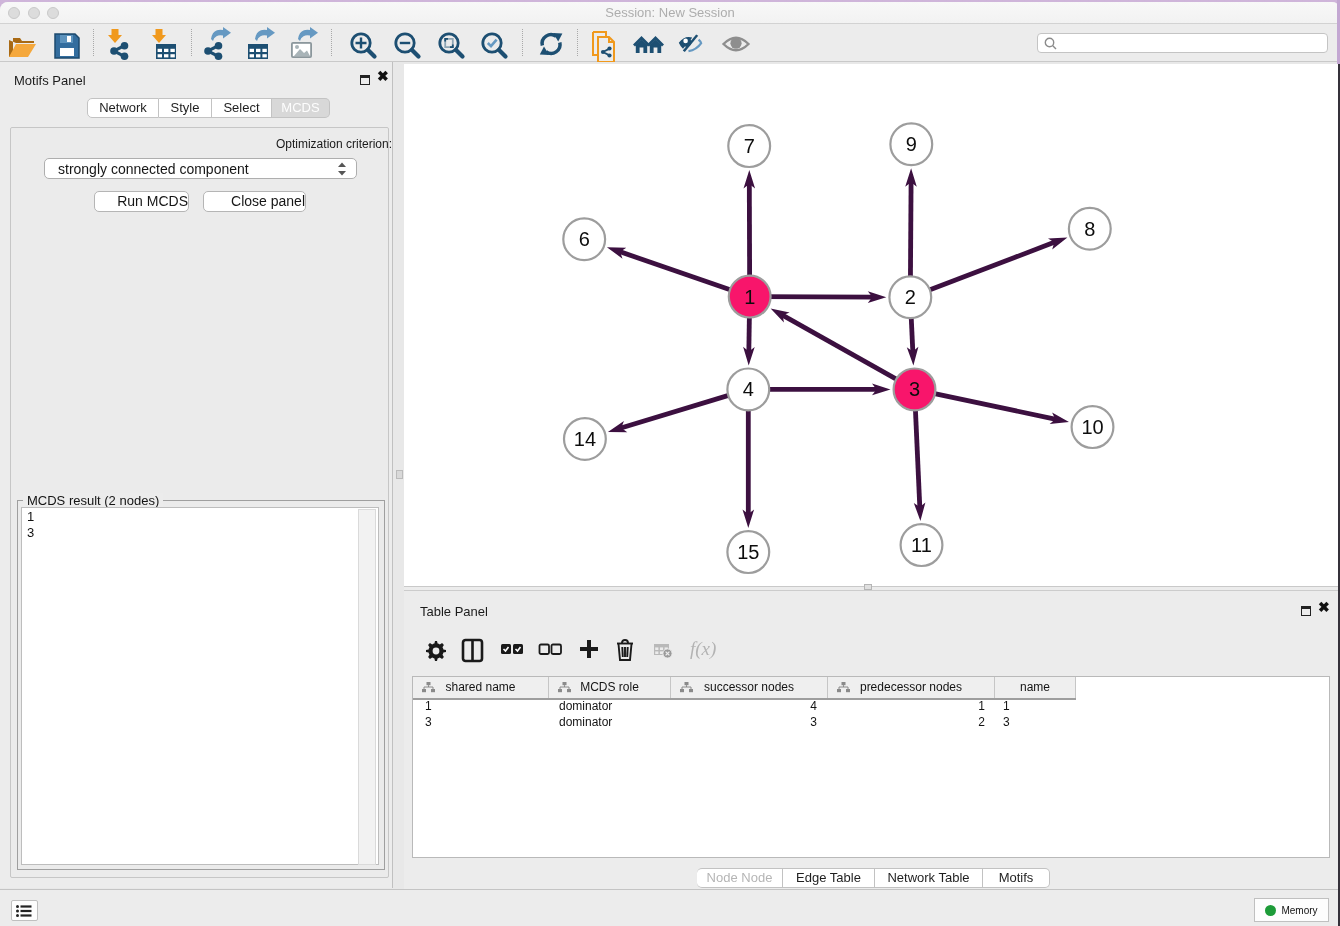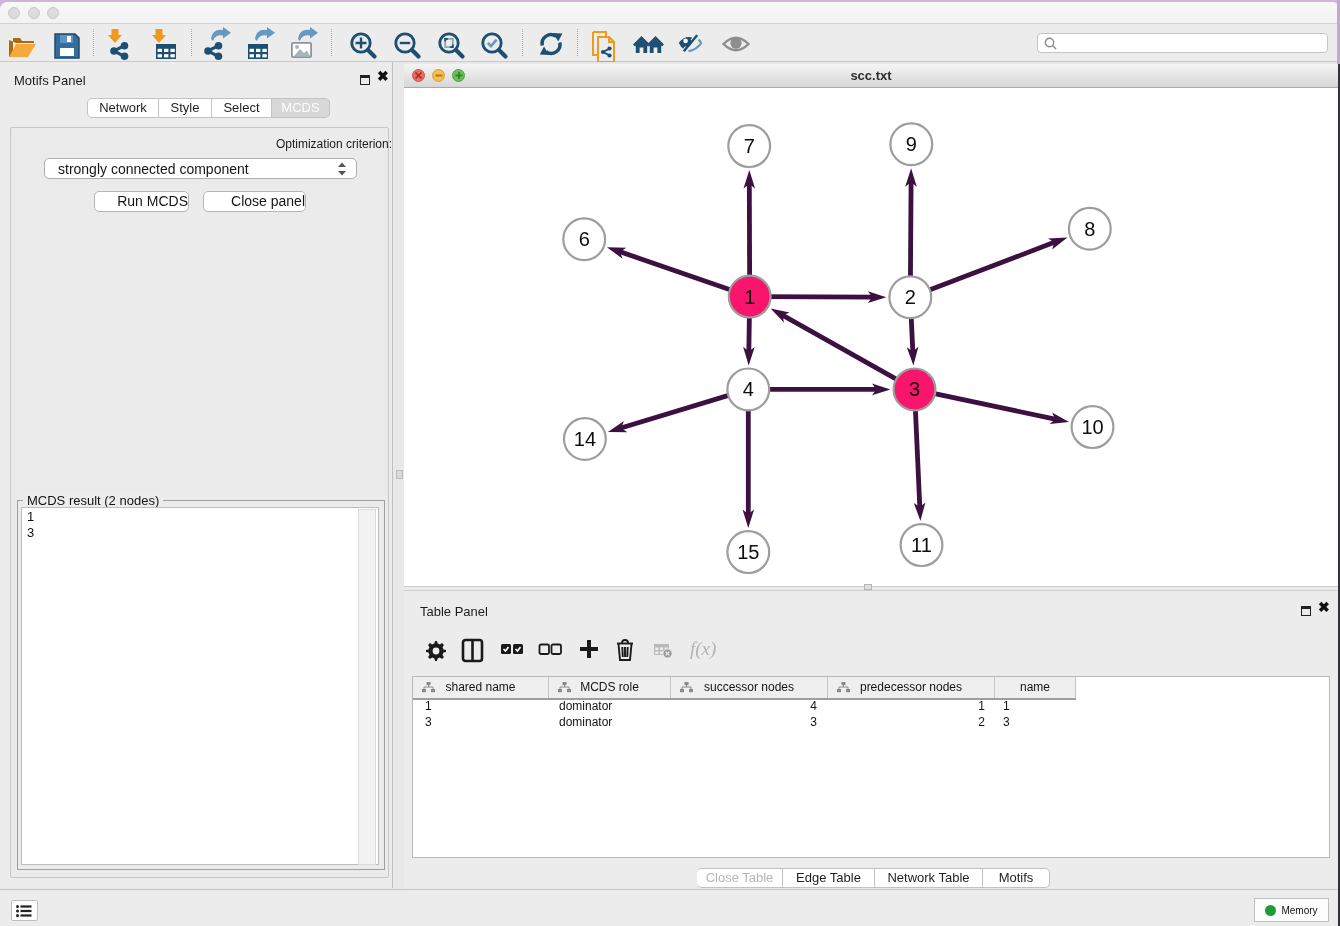--- a/index.html
+++ b/index.html
@@ -60,20 +60,21 @@
 #redgetop{position:absolute;left:1337px;top:0;width:3px;height:64px;background:#c3a7d2;}
 .fx{font-family:"Liberation Serif",serif;font-style:italic;}
 .fl{width:10px;height:10px;border:1.5px solid #222;border-top:3.5px solid #222;box-sizing:border-box;background:transparent;position:absolute;}
 .xi{position:absolute;font-size:14px;font-weight:bold;color:#111;}
 </style></head><body>
 <div id="win">
  <div id="tbar">
   <div class="tl" style="left:8px;"></div>
       <div class="tl" style="left:28px;"></div>
       <div class="tl" style="left:47px;"></div>
+  <div id="wtitle">Session: New Session</div>
  </div>
  <div id="toolbar">
   <svg width="1340" height="38" viewBox="0 0 1340 38" style="position:absolute;left:0;top:0;">
         <g transform="translate(8,9)">
           <path d="M1 7 L1 24 L5 24 L5 5 L12 5 L14 8 L26 8 L26 10 L8 10 Z" fill="#a96a14"></path>
           <path d="M1 24 L8 11 L28 11 L20 24 Z" fill="#f5a83c"></path>
         </g>
         <g transform="translate(53,8)">
           <path d="M2 2 L22 2 L26 6 L26 26 L2 26 Z" fill="#336d9e" stroke="#1c4a6e" stroke-width="1.5"></path>
           <rect x="7" y="3" width="13" height="8" fill="#5d93bd"></rect>
@@ -261,32 +262,20 @@
   <div id="grpbox">
    <div id="grplabel">MCDS result (2 nodes)</div>
    <div id="grplist">
           <div style="padding:1px 0 0 5px;line-height:16px;">1<br>3</div>
     <div id="grpscroll"></div>
    </div>
   </div>
  </div>
  <div id="vdivh"></div>
  <div id="netwin">
-  <div id="nettitle">
-  <div class="mac" style="left:8px;background:#ed6b5e;border:1px solid #d25448;"></div>
-  <div class="mac" style="left:28px;background:#f5bd4f;border:1px solid #d9a03c;"></div>
-  <div class="mac" style="left:48px;background:#61c454;border:1px solid #4ca23f;"></div>
-  <svg width="70" height="24" viewBox="0 0 70 24" style="position:absolute;left:0;top:0;">
-   <path d="M11.5 8.5 L17.5 14.5 M17.5 8.5 L11.5 14.5" stroke="#9d2f22" stroke-width="1.6"></path>
-   <line x1="31.5" y1="11.5" x2="38.5" y2="11.5" stroke="#b07b1a" stroke-width="1.8"></line>
-   <line x1="51.5" y1="11.5" x2="58.5" y2="11.5" stroke="#3e7d2f" stroke-width="1.8"></line>
-   <line x1="55" y1="8" x2="55" y2="15" stroke="#3e7d2f" stroke-width="1.8"></line>
-  </svg>
-   <div id="netname">scc.txt</div>
-  </div>
   <svg width="934" height="495" viewBox="0 0 934 495" style="position:absolute;left:0;top:24px;font-family:'Liberation Sans',sans-serif;">
         <line x1="345.7" y1="208.6" x2="345.3" y2="94.1" stroke="#3c1040" stroke-width="4.8"></line>
         <polygon points="345.3,82.1 351.1,100.6 345.3,96.1 339.5,100.6" fill="#3c1040"></polygon>
         <line x1="345.7" y1="208.6" x2="214.2" y2="163.1" stroke="#3c1040" stroke-width="4.8"></line>
         <polygon points="202.9,159.2 222.3,159.7 216.1,163.7 218.5,170.7" fill="#3c1040"></polygon>
         <line x1="345.7" y1="208.6" x2="470.3" y2="209.1" stroke="#3c1040" stroke-width="4.8"></line>
         <polygon points="482.3,209.2 463.8,214.9 468.3,209.1 463.8,203.3" fill="#3c1040"></polygon>
         <line x1="345.7" y1="208.6" x2="344.8" y2="265.4" stroke="#3c1040" stroke-width="4.8"></line>
         <polygon points="344.7,277.4 339.1,258.8 344.9,263.4 350.7,259.0" fill="#3c1040"></polygon>
         <line x1="506.3" y1="209.3" x2="507.1" y2="92.3" stroke="#3c1040" stroke-width="4.8"></line>
@@ -443,21 +432,21 @@
    <div class="cell" style="left:330px;top:21px;width:74px;text-align:right;">4</div>
    <div class="cell" style="left:500px;top:21px;width:72px;text-align:right;">1</div>
    <div class="cell" style="left:590px;top:21px;">1</div>
    <div class="cell" style="left:12px;top:37px;">3</div>
    <div class="cell" style="left:146px;top:37px;">dominator</div>
    <div class="cell" style="left:330px;top:37px;width:74px;text-align:right;">3</div>
    <div class="cell" style="left:500px;top:37px;width:72px;text-align:right;">2</div>
    <div class="cell" style="left:590px;top:37px;">3</div>
   </div>
   <div class="btabs">
-   <div class="btab tabf tabd" style="width:86px;color:#b5b5b5;">Close Table</div>
+   <div class="btab tabf tabd" style="width:86px;color:#b5b5b5;">Node Node</div>
    <div class="btab" style="width:92px;">Edge Table</div>
    <div class="btab" style="width:108px;">Network Table</div>
    <div class="btab tabl" style="width:67px;">Motifs</div>
   </div>
  </div>
  <div id="statusbar">
   <div id="listbtn">
         <svg width="16" height="12" viewBox="0 0 16 12" style="position:absolute;left:4px;top:4px;">
    <g fill="#222">
             <circle cx="1.5" cy="1.5" r="1.5"></circle>

